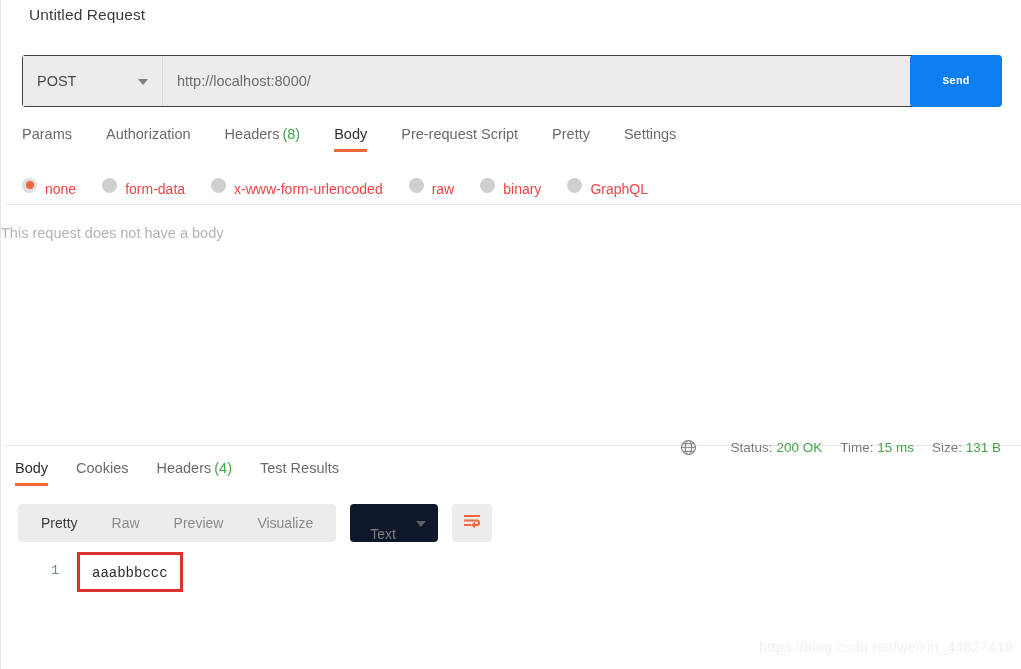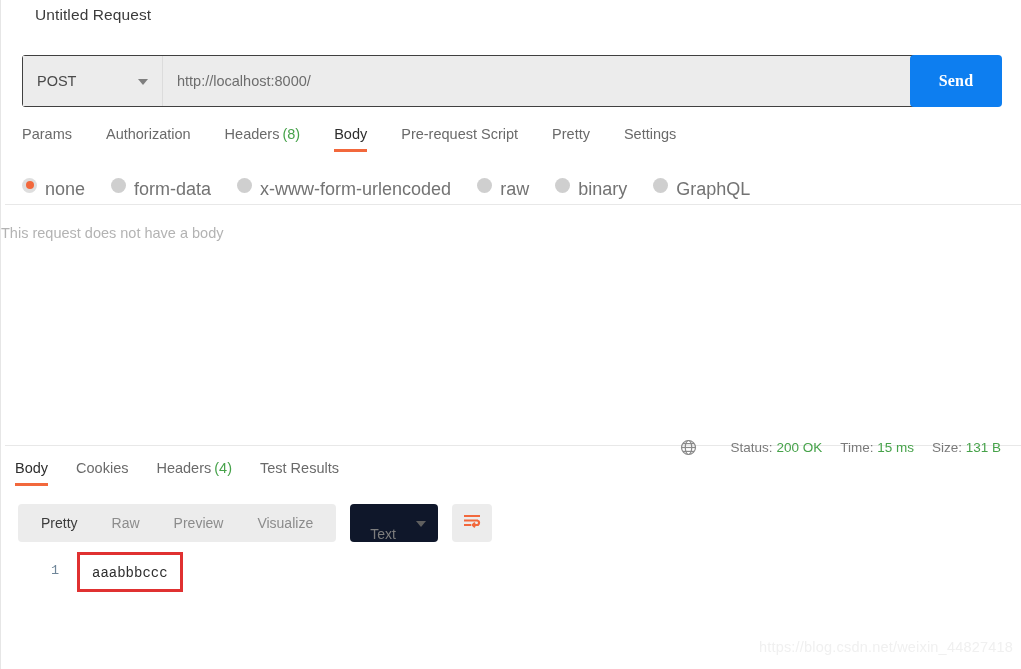--- a/index.html
+++ b/index.html
@@ -12,21 +12,21 @@
   }
   .app {
     position: relative;
     width: 1021px; height: 669px;
     background: #ffffff;
     border-left: 1px solid #e6e6e6;
   }
 
   
   .req-title {
-    position: absolute; left: 34px; top: 6px;
+    position: absolute; left: 28px; top: 6px;
     font-size: 15.5px; color: #3b3b3b;
     letter-spacing: .1px;
   }
 
   
   .url-row {
     position: absolute; left: 21px; top: 55px;
     width: 980px; height: 52px;
   }
   .method-url {
@@ -59,22 +59,22 @@
     padding: 5px 14px;
     background: #ececec;
     cursor: text;
   }
   .url-text { font-size: 14.5px; color: #6d6d6d; }
   .send-btn {
     position: absolute; right: 0; top: 0;
     width: 92px; height: 52px;
     background: #0d7ef0;
     border: none; border-radius: 4px;
-    color: #ffffff; font-size: 16px; font-weight: bold;
-    font-family: Liberation Serif, serif;
+    color: #ffffff; font-size: 11px; font-weight: bold;
+    font-family: Liberation Mono, monospace;
     cursor: pointer;
     letter-spacing: .2px;
   }
 
   
   .req-tabs {
     position: absolute; left: 21px; top: 124px;
     height: 36px;
     display: flex; align-items: flex-start;
   }
@@ -110,21 +110,21 @@
     margin-right: 8px;
     position: relative; flex: none;
   }
   .radio-dot.checked { background: #dedede; }
   .radio-dot.checked::after {
     content: ""; position: absolute;
     left: 3.5px; top: 3.5px;
     width: 8px; height: 8px; border-radius: 50%;
     background: #f2683c;
   }
-  .radio-label { font-size: 18px; color: #737373; margin-top: 8px; }
+  .radio-label { font-size: 14px; color: #ef4444; margin-top: 8px; }
 
   .divider {
     position: absolute; left: 4px; right: 0;
     height: 1px; background: #e8e8e8;
   }
   .div-1 { top: 204px; }
   .div-2 { top: 445px; }
 
   
   .empty-body {

